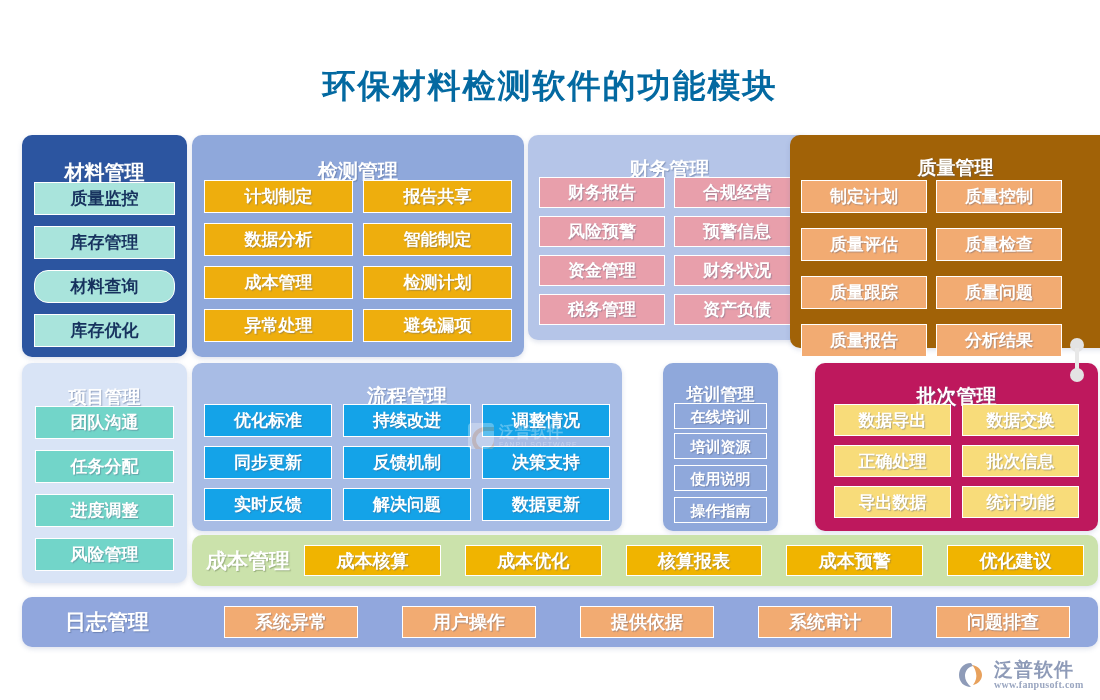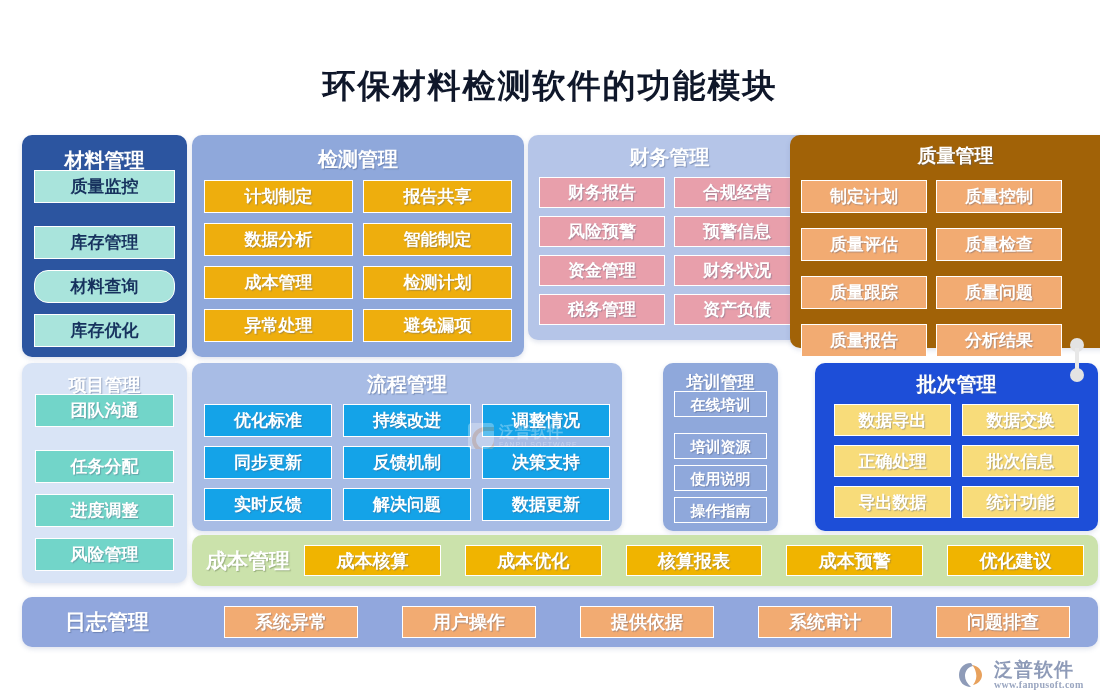--- a/index.html
+++ b/index.html
@@ -11,37 +11,38 @@
     overflow:hidden;
     position:relative;
   }
   #canvas{position:relative;width:1100px;height:700px;}
 
   
   .page-title{
     position:absolute;left:0;top:64px;width:1100px;
     text-align:center;
     font-size:33px;font-weight:bold;letter-spacing:2px;
-    color:#0f172a;
+    color:#0369a1;
     text-shadow:1px 1px 0 rgba(255,255,255,.8);
   }
 
   
   .panel{
     position:absolute;
     border-radius:10px;
     box-sizing:border-box;
     box-shadow:0 2px 5px rgba(90,110,160,.20);
   }
   .panel-title{
     text-align:center;
     font-weight:bold;
     color:#ffffff;
     text-shadow:1px 1px 1px rgba(70,90,130,.45);
     line-height:1;
+    margin-top:12px;
   }
   .chip{
     box-sizing:border-box;
     display:flex;align-items:center;justify-content:center;
     font-weight:bold;
     border:1.5px solid #ffffff;
     line-height:1;
     white-space:nowrap;
   }
   .chip-white{color:#ffffff;text-shadow:1px 1px 1px rgba(80,90,120,.40);}
@@ -113,21 +114,21 @@
   #p-training .chip{
     position:absolute;left:11px;width:93px;height:26px;
     background:transparent;font-size:15px;
   }
   #p-training .chip:nth-of-type(1){top:38px;}
   #p-training .chip:nth-of-type(2){top:70px;}
   #p-training .chip:nth-of-type(3){top:102px;}
   #p-training .chip:nth-of-type(4){top:134px;}
 
   
-  #p-batch{left:815px;top:363px;width:283px;height:168px;background:#1d4ed8;}
+  #p-batch{left:815px;top:363px;width:283px;height:168px;background:#be185d;}
   #p-batch .panel-title{font-size:20px;padding-top:11px;}
   #p-batch .grid2{
     position:absolute;left:19px;top:41px;width:245px;
     display:grid;grid-template-columns:1fr 1fr;gap:9px 11px;
   }
   #p-batch .chip{height:32px;background:#f8dc7a;font-size:17px;}
 
   
   #p-cost{
     left:192px;top:535px;width:906px;height:51px;background:#cbe2ab;

